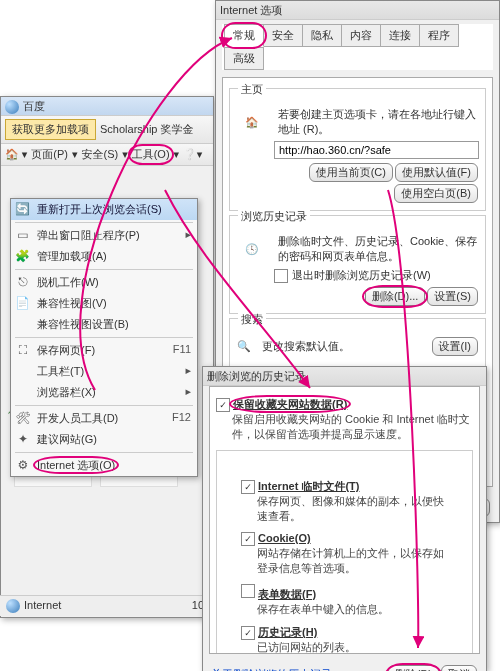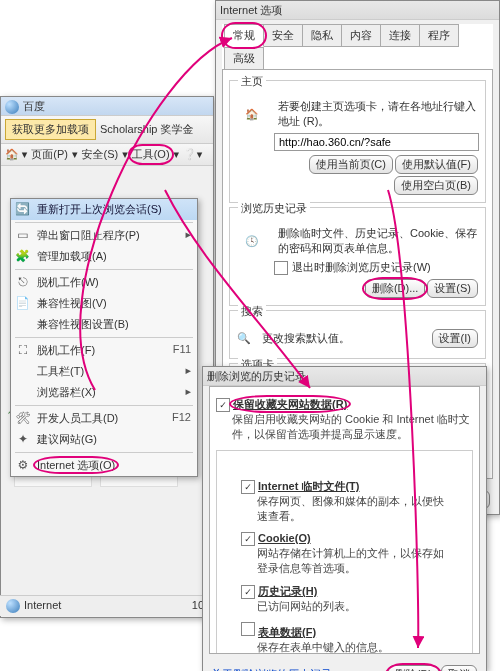--- a/index.html
+++ b/index.html
@@ -1,18 +1,18 @@
 <!DOCTYPE html>
 <html><head>
 <meta charset="utf-8">
 <style>
   body{margin:0;font-family:"Microsoft YaHei",SimSun,sans-serif;font-size:11px;background:#fff;width:500px;height:671px;overflow:hidden;position:relative;color:#333}
   .dlg{position:absolute;background:#f0f0f0;border:1px solid #888;box-shadow:2px 2px 6px rgba(0,0,0,.3)}
   .titlebar{background:linear-gradient(#e8e8e8,#dcdcdc);height:18px;line-height:18px;padding:0 4px;font-size:11px;border-bottom:1px solid #ccc}
-  .tabs{background:#fff;margin:4px 6px 0;padding:0 2px}
+  .tabs{background:#fff;margin:4px 6px 8px;padding:0 2px}
   .tab{display:inline-block;padding:3px 8px;border:1px solid #aaa;background:#eee;margin-right:-1px;font-size:11px;cursor:pointer}
   .tab.active{background:#fff;border-bottom-color:#fff}
   .tabs .tab:first-child.active{position:relative;z-index:2}
   .pane{background:#fff;border:1px solid #aaa;margin:0 6px 6px;padding:6px;position:relative}
   .grp{border:1px solid #ccc;margin:4px 0;padding:14px 6px 6px;position:relative}
   .grp legend{position:absolute;top:-7px;left:8px;background:#fff;padding:0 3px;font-size:11px}
   .btn{display:inline-block;background:linear-gradient(#fdfdfd,#e4e4e4);border:1px solid #888;padding:1px 6px;font-size:11px;cursor:pointer;border-radius:6px;margin:1px}
   .input{border:1px solid #999;background:#fff;padding:2px 4px;font-size:11px;width:160px}
   .row{margin:3px 0;display:flex;align-items:center;gap:4px}
   .icn{width:32px;height:32px;margin-right:6px;flex-shrink:0;display:flex;align-items:center;justify-content:center}
@@ -84,21 +84,21 @@
 <div class="menu" style="left:10px;top:198px">
   <div class="mi top"><span class="mic">🔄</span><span>重新打开上次浏览会话(S)</span></div>
   <div class="msep"></div>
   <div class="mi"><span class="mic">▭</span><span>弹出窗口阻止程序(P)</span><span class="sc">▸</span></div>
   <div class="mi"><span class="mic">🧩</span><span>管理加载项(A)</span></div>
   <div class="msep"></div>
   <div class="mi"><span class="mic">⎋</span><span>脱机工作(W)</span></div>
   <div class="mi"><span class="mic">📄</span><span>兼容性视图(V)</span></div>
   <div class="mi"><span>兼容性视图设置(B)</span></div>
   <div class="msep"></div>
-  <div class="mi"><span class="mic">⛶</span><span>脱机工作(F)</span><span class="sc">F11</span></div>
+  <div class="mi"><span class="mic">⛶</span><span>保存网页(F)</span><span class="sc">F11</span></div>
   <div class="mi"><span>工具栏(T)</span><span class="sc">▸</span></div>
   <div class="mi"><span>浏览器栏(X)</span><span class="sc">▸</span></div>
   <div class="msep"></div>
   <div class="mi"><span class="mic">🛠</span><span>开发人员工具(D)</span><span class="sc">F12</span></div>
   <div class="mi"><span class="mic">✦</span><span>建议网站(G)</span></div>
   <div class="msep"></div>
   <div class="mi"><span class="mic">⚙</span><span class="circled">Internet 选项(O)</span></div>
 </div>
 
 <div class="dlg" style="left:215px;top:0;width:283px">
@@ -162,22 +162,22 @@
   <div class="titlebar">删除浏览的历史记录</div>
   <div class="pane" style="height:254px;overflow:hidden">
     <div class="item">
       <span class="chk">✓</span>
       <span class="lbl circled">保留收藏夹网站数据(R)</span>
       <div class="desc">保留启用收藏夹网站的 Cookie 和 Internet 临时文件，以保留首选项并提高显示速度。</div>
     </div>
     <div style="border:1px solid #ccc;padding:24px;height:170px;overflow:hidden">
       <div class="item"><span class="chk">✓</span> <span class="lbl">Internet 临时文件(T)</span><div class="desc">保存网页、图像和媒体的副本，以便快速查看。</div></div>
       <div class="item"><span class="chk">✓</span> <span class="lbl">Cookie(O)</span><div class="desc">网站存储在计算机上的文件，以保存如登录信息等首选项。</div></div>
+      <div class="item"><span class="chk"></span> <span class="lbl">表单数据(F)</span><div class="desc">保存在表单中键入的信息。</div></div>
       <div class="item"><span class="chk">✓</span> <span class="lbl">历史记录(H)</span><div class="desc">已访问网站的列表。</div></div>
-      <div class="item"><span class="chk"></span> <span class="lbl">表单数据(F)</span><div class="desc">保存在表单中键入的信息。</div></div>
 
     </div>
   </div>
   <div class="bot" style="display:flex;align-items:center;justify-content:space-between">
     <a style="color:#0645cc;text-decoration:underline">关于删除浏览的历史记录</a>
     <span><span class="btn circled">删除(D)</span><span class="btn">取消</span></span>
   </div>
 </div>
 
 <svg class="annot">

